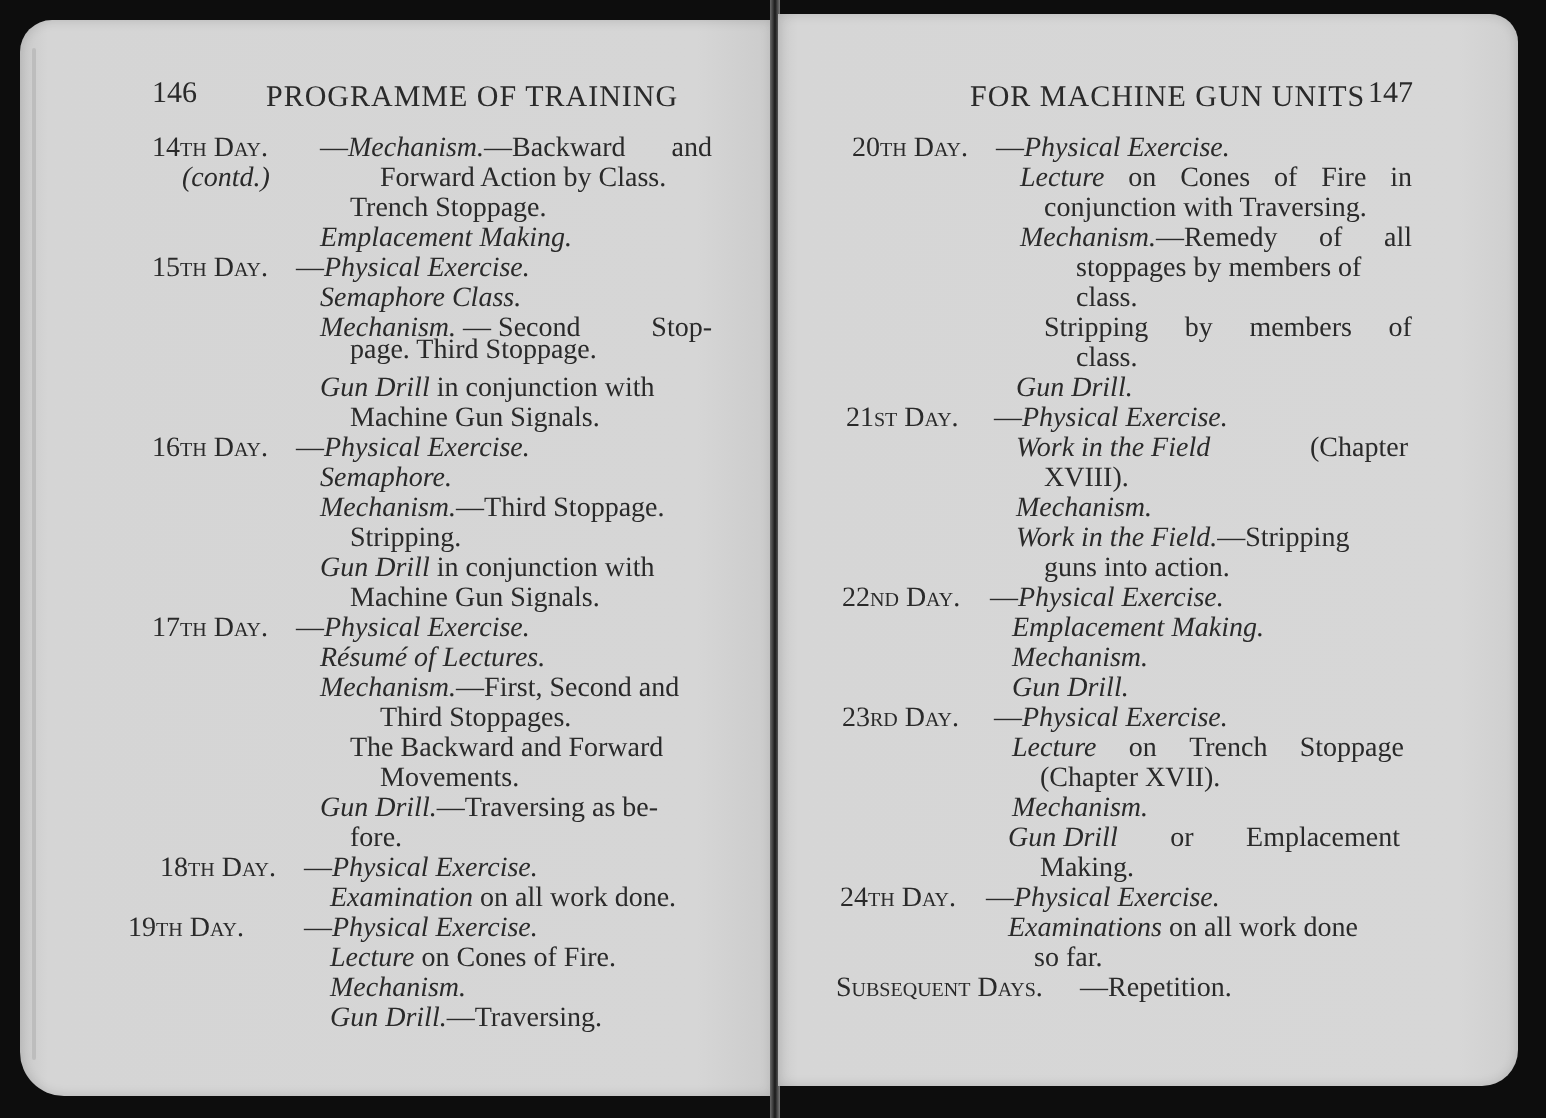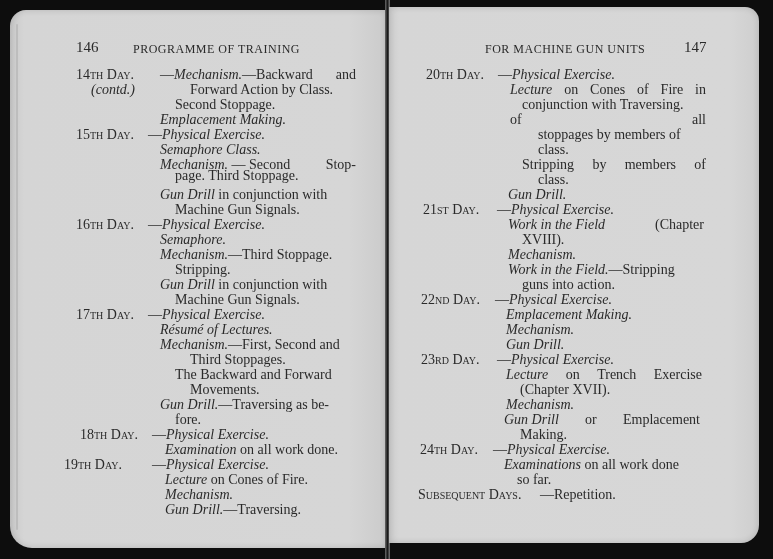--- a/index.html
+++ b/index.html
@@ -25,21 +25,21 @@
   .page.right {
     left:389px; top:7px; width:370px; height:536px;
     border-radius:0 14px 18px 0;
     background:linear-gradient(90deg,#cbcbcb 0px,#d6d6d6 10px,#d7d7d7 92%,#cecece 100%);
   }
   .gutter {
     position:absolute; left:385px; top:0; width:5px; height:559px;
     background:linear-gradient(90deg,#6a6a6a,#1a1a1a,#7a7a7a);
   }
   .line { position:absolute; white-space:nowrap; font-size:14px; line-height:15px; }
-  .hdr { font-size:12px; letter-spacing:0.5px; }
+  .hdr { font-size:15px; letter-spacing:0.5px; }
   .pno { font-size:15px; }
   .day { font-variant:small-caps; }
   i { font-style:italic; }
   .just { display:flex; justify-content:space-between; }
 </style>
 </head>
 <body>
 
 <div class="page left"></div>
 <div class="gutter"></div>
@@ -50,21 +50,21 @@
 
 <div class="line day" style="left:76px;top:67px">14th Day.</div>
 <div class="line" style="left:91px;top:82px"><i>(contd.)</i></div>
 <div class="line" style="left:160px;top:67px;width:196px">
     <span class="just">
       <span>—<i>Mechanism.</i>—Backward</span>
       <span>and</span>
     </span>
   </div>
 <div class="line" style="left:190px;top:82px">Forward Action by Class.</div>
-<div class="line" style="left:175px;top:97px">Second Stoppage.</div>
+<div class="line" style="left:175px;top:97px">Trench Stoppage.</div>
 <div class="line" style="left:160px;top:112px"><i>Emplacement Making.</i></div>
 
 <div class="line day" style="left:76px;top:127px">15th Day.</div>
 <div class="line" style="left:148px;top:127px">—<i>Physical Exercise.</i></div>
 <div class="line" style="left:160px;top:142px"><i>Semaphore Class.</i></div>
 <div class="line" style="left:160px;top:157px;width:196px">
     <span class="just">
       <span><i>Mechanism.</i> — Second</span>
       <span>Stop-</span>
     </span>
@@ -112,20 +112,21 @@
       <span>on</span>
       <span>Cones</span>
       <span>of</span>
       <span>Fire</span>
       <span>in</span>
     </span>
   </div>
 <div class="line" style="left:522px;top:97px">conjunction with Traversing.</div>
 <div class="line" style="left:510px;top:112px;width:196px">
     <span class="just">
+      <span><i>Mechanism.</i>—Remedy</span>
       <span>of</span>
       <span>all</span>
     </span>
   </div>
 <div class="line" style="left:538px;top:127px">stoppages by members of</div>
 <div class="line" style="left:538px;top:142px">class.</div>
 <div class="line" style="left:522px;top:157px;width:184px">
     <span class="just">
       <span>Stripping</span>
       <span>by</span>
@@ -155,21 +156,21 @@
 <div class="line" style="left:506px;top:322px"><i>Mechanism.</i></div>
 <div class="line" style="left:506px;top:337px"><i>Gun Drill.</i></div>
 
 <div class="line day" style="left:421px;top:352px">23rd Day.</div>
 <div class="line" style="left:497px;top:352px">—<i>Physical Exercise.</i></div>
 <div class="line" style="left:506px;top:367px;width:196px">
     <span class="just">
       <i>Lecture</i>
       <span>on</span>
       <span>Trench</span>
-      <span>Exercise</span>
+      <span>Stoppage</span>
     </span>
   </div>
 <div class="line" style="left:520px;top:382px">(Chapter XVII).</div>
 <div class="line" style="left:506px;top:397px"><i>Mechanism.</i></div>
 <div class="line" style="left:504px;top:412px;width:196px">
     <span class="just">
       <i>Gun Drill</i>
       <span>or</span>
       <span>Emplacement</span>
     </span>

